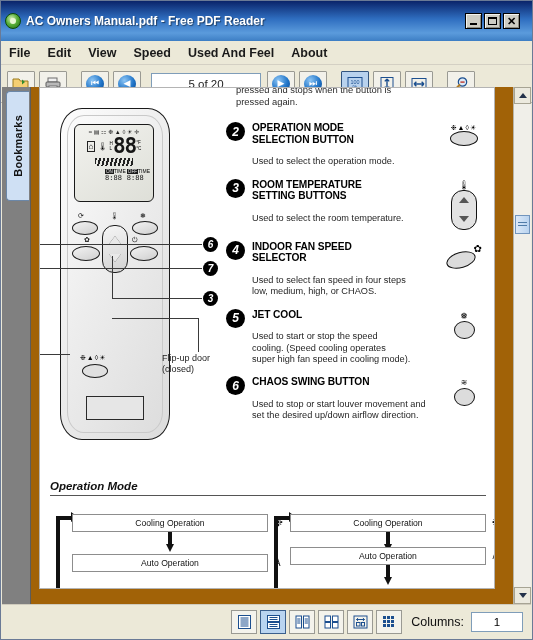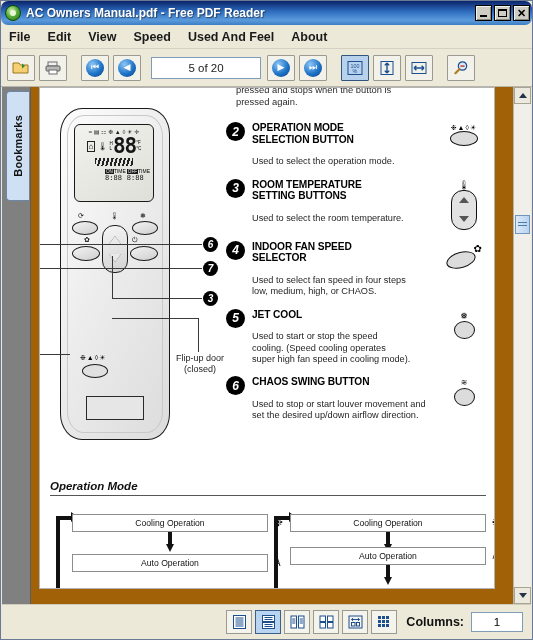--- a/index.html
+++ b/index.html
@@ -5,23 +5,23 @@
   html,body{margin:0;padding:0;}
   body{
     width:533px;height:640px;overflow:hidden;
     font-family:"Liberation Sans", sans-serif;
     background:#d6d3ce;
   }
   #app{position:relative;width:533px;height:640px;box-sizing:border-box;
        border:1px solid #6a7a96;background:#ece9d8;}
 
   
-  .titlebar{height:24px;display:flex;align-items:center;
+  .titlebar{height:40px;display:flex;align-items:center;
     background:linear-gradient(180deg,#0a246a 0%,#2f6ec0 45%,#5b9bdc 80%,#3d7ec4 100%);
-    padding:0 2px 0 4px;box-sizing:border-box;border-radius:7px;}
+    padding:0 12px 0 4px;box-sizing:border-box;}
   .tb-logo{width:16px;height:16px;border-radius:50%;
     background:radial-gradient(circle at 40% 35%,#d8f0c0 0%,#5ab03a 45%,#1e6b12 100%);
     border:1px solid #0c4a08;box-sizing:border-box;flex:0 0 auto;margin-right:5px;
     display:flex;align-items:center;justify-content:center;}
   .tb-logo i{display:block;width:6px;height:6px;border-radius:50%;background:#e8f7d4;}
   .tb-title{color:#fff;font-size:12px;font-weight:bold;white-space:nowrap;
     text-shadow:1px 1px 1px rgba(0,0,0,.5);flex:1 1 auto;overflow:hidden;}
   .winbtns{display:flex;gap:2px;flex:0 0 auto;}
   .winbtn{width:17px;height:16px;border:1px solid #000;background:#cdcdc4;
     box-shadow:inset 1px 1px 0 #f4f4ef, inset -1px -1px 0 #8a8a80;
@@ -93,21 +93,21 @@
     background:linear-gradient(180deg,#e5f0fb,#b9d3ef);border:1px solid #7295bd;
     box-sizing:border-box;display:flex;align-items:center;justify-content:center;}
 
   
   .statusbar{position:absolute;left:1px;right:1px;bottom:1px;height:34px;
     background:#ece9d8;border-top:1px solid #cfcbbd;
     display:flex;align-items:center;justify-content:flex-end;padding-right:8px;box-sizing:border-box;}
   .vbtn{width:26px;height:24px;border:1px solid #9a9a93;background:#f4f3ec;
     margin-right:3px;display:flex;align-items:center;justify-content:center;box-sizing:border-box;cursor:default;}
   .vbtn.on{background:#b9d4f0;border-color:#3b5f8c;}
-  .collabel{font-size:12.5px;font-weight:bold;color:#101010;margin:0 7px 0 6px;}
+  .collabel{font-size:12.5px;font-weight:normal;color:#101010;margin:0 7px 0 6px;}
   .colbox{width:52px;height:20px;background:#fff;border:1px solid #7f9db9;
     display:flex;align-items:center;justify-content:center;font-size:11.5px;box-sizing:border-box;}
 
   
   .clip-note{position:absolute;left:196px;top:-4px;width:210px;font-size:9.4px;
      color:#2b2b2b;line-height:12px;}
   .items{position:absolute;left:186px;top:34px;width:262px;}
   .item{display:flex;margin-bottom:11px;}
   .bullet{width:19px;height:19px;border-radius:50%;background:#000;color:#fff;
     font-size:12px;font-weight:bold;font-style:italic;display:flex;
@@ -157,21 +157,21 @@
   .udtri.d{border-left:6px solid transparent;border-right:6px solid transparent;border-top:8px solid #e9e9e9;
      filter:drop-shadow(0 0 0.6px #333);}
   .flipflap{position:absolute;left:8px;top:232px;width:46px;height:48px;}
   .modebtn{position:absolute;left:14px;top:24px;width:24px;height:12px;border:1.3px solid #1a1a1a;
      border-radius:50%;background:#e0e0e0;}
   .rbottom{position:absolute;left:26px;top:288px;width:56px;height:22px;border:1.4px solid #2a2a2a;background:#e6e6e6;}
   .callout{position:absolute;width:15px;height:15px;border-radius:50%;background:#000;color:#fff;
      font-size:10px;font-weight:bold;font-style:italic;display:flex;align-items:center;justify-content:center;}
   .cline{position:absolute;height:1px;background:#3a3a3a;}
   .cvline{position:absolute;width:1px;background:#3a3a3a;}
-  .flipnote{position:absolute;font-size:9px;color:#1d1d1d;line-height:11px;text-align:center;}
+  .flipnote{position:absolute;font-size:9px;color:#1d1d1d;line-height:11px;}
 
   
   .opsec{position:absolute;left:10px;top:392px;right:8px;}
   .opttl{font-size:11.5px;font-weight:bold;font-style:italic;color:#111;}
   .oprule{height:1.3px;background:#555;margin-top:3px;}
   .flows{display:flex;margin-top:18px;}
   .flowcol{flex:1;position:relative;padding-left:22px;box-sizing:border-box;}
   .fbox{position:relative;height:16px;border:1px solid #8d8d8d;background:#fff;
      display:flex;align-items:center;justify-content:center;font-size:8.6px;color:#111;}
   .fbox.r2{margin-top:22px;}

